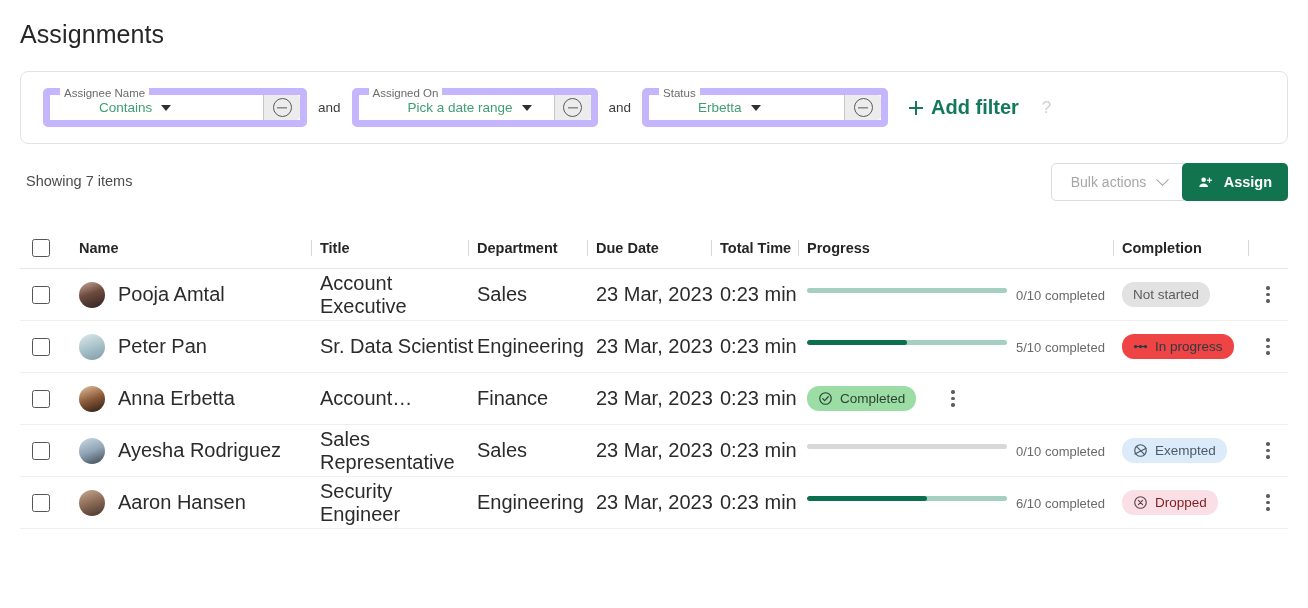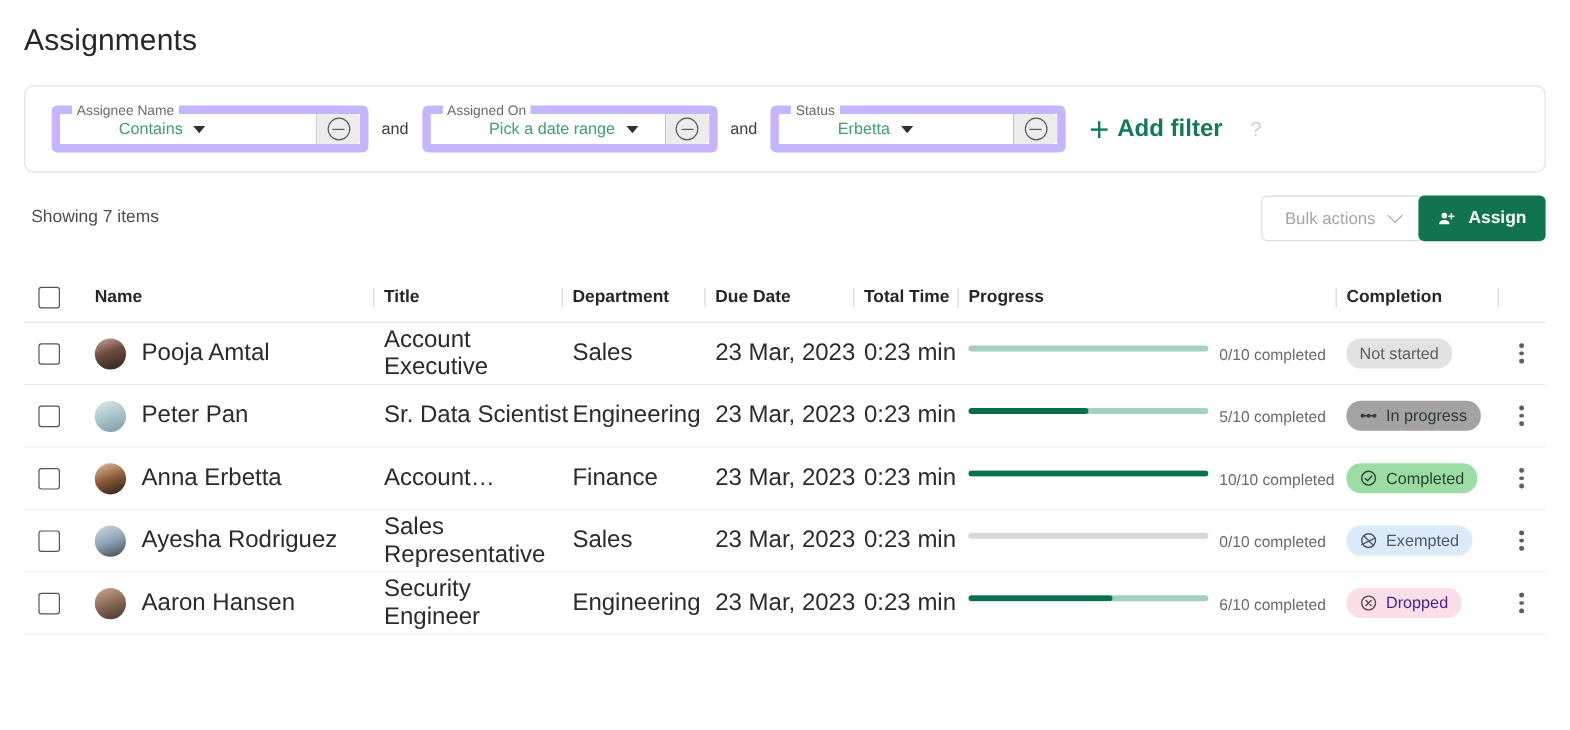--- a/index.html
+++ b/index.html
@@ -257,24 +257,24 @@
     display: inline-flex;
     align-items: center;
     gap: 7px;
     height: 25px;
     padding: 0 11px;
     border-radius: 12px;
     font-size: 13.5px;
     white-space: nowrap;
   }
   .b-notstarted { background: #e2e2e2; color: #5c5c5c; }
-  .b-inprogress { background: #a3a3a3; color: #2c3a42; }
+  .b-inprogress { background: #ef4444; color: #2c3a42; }
   .b-completed  { background: #9bdda4; color: #2d4230; }
   .b-exempted   { background: #dcebfa; color: #4b5a67; }
-  .b-dropped    { background: #fadfe6; color: #4c1d95; }
+  .b-dropped    { background: #fadfe6; color: #7f1d1d; }
 
   .bicon { width: 15px; height: 15px; flex: none; }
 
   .kebab { display: flex; flex-direction: column; gap: 3px; align-items: center; }
   .kebab i { width: 3.4px; height: 3.4px; border-radius: 50%; background: #5e5e5e; display: block; }
 
   
   .footer {
     position: absolute;
     right: 20px; top: 548px;
@@ -491,28 +491,20 @@
             <span class="chk"></span>
           </div>
           <div class="cell c-name">
             <span class="avatar av2"></span>
             <span class="rowtext">Anna Erbetta</span>
           </div>
           <div class="cell c-title rowtext">Account…</div>
           <div class="cell c-dept rowtext">Finance</div>
           <div class="cell c-due rowtext">23 Mar, 2023</div>
           <div class="cell c-time rowtext">0:23 min</div>
-          <div class="cell c-prog">
-            <div class="prog-wrap">
-              <div class="track green">
-                <div class="fill" style="width:100%;background:#0c7050"></div>
-              </div>
-              <div class="prog-label">10/10 completed</div>
-            </div>
-          </div>
           <div class="cell c-compl">
             <span class="badge b-completed">
               <svg class="bicon" viewBox="0 0 24 24" fill="none" stroke="#2d4230" stroke-width="1.9">
                 <circle cx="12" cy="12" r="9.2"></circle>
                 <path d="M7.6 12.3l3 3 5.8-6.1" stroke-linecap="round" stroke-linejoin="round"></path>
               </svg>
               <span>Completed</span>
             </span>
           </div>
           <div class="cell c-menu">

